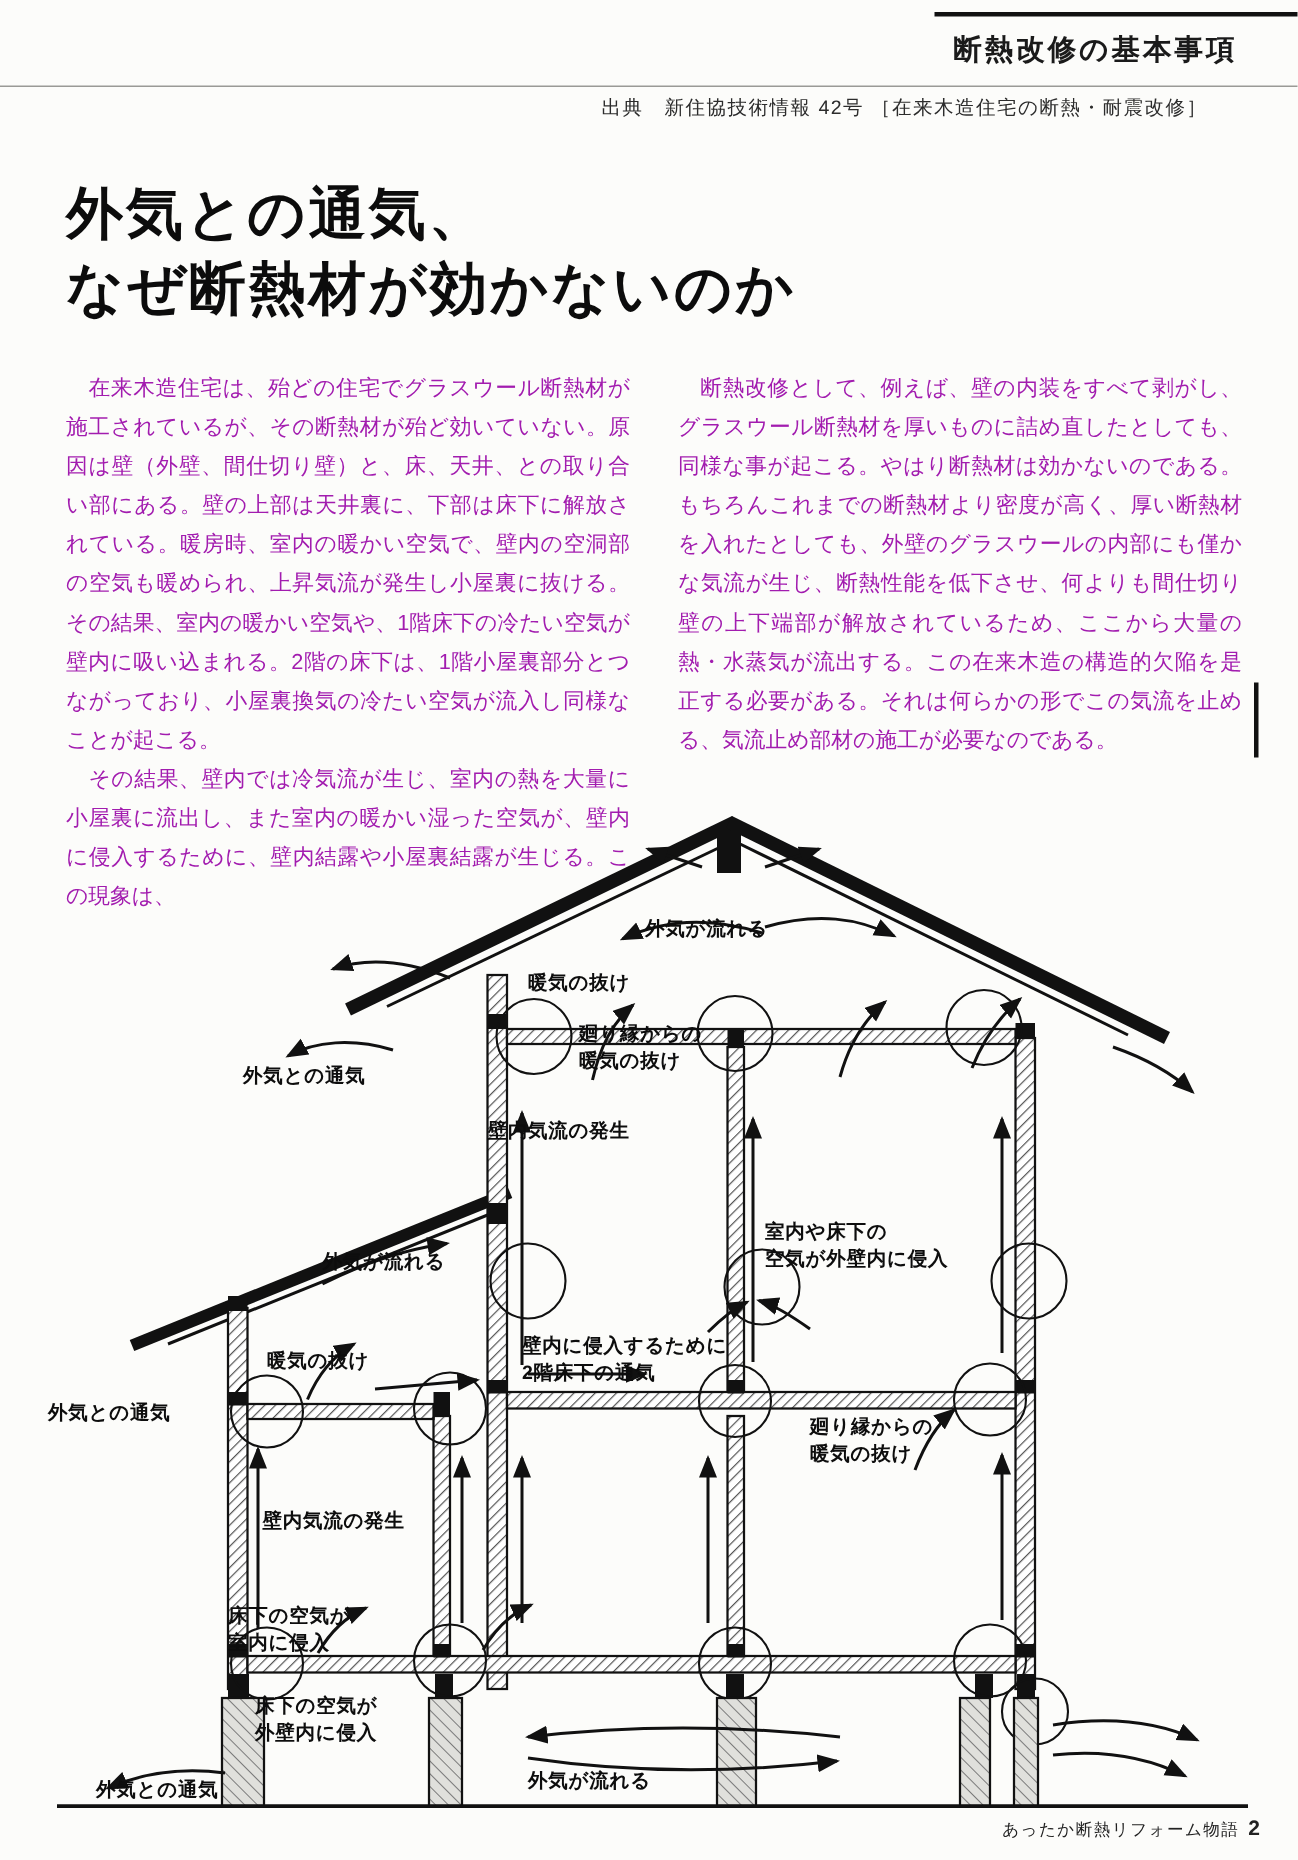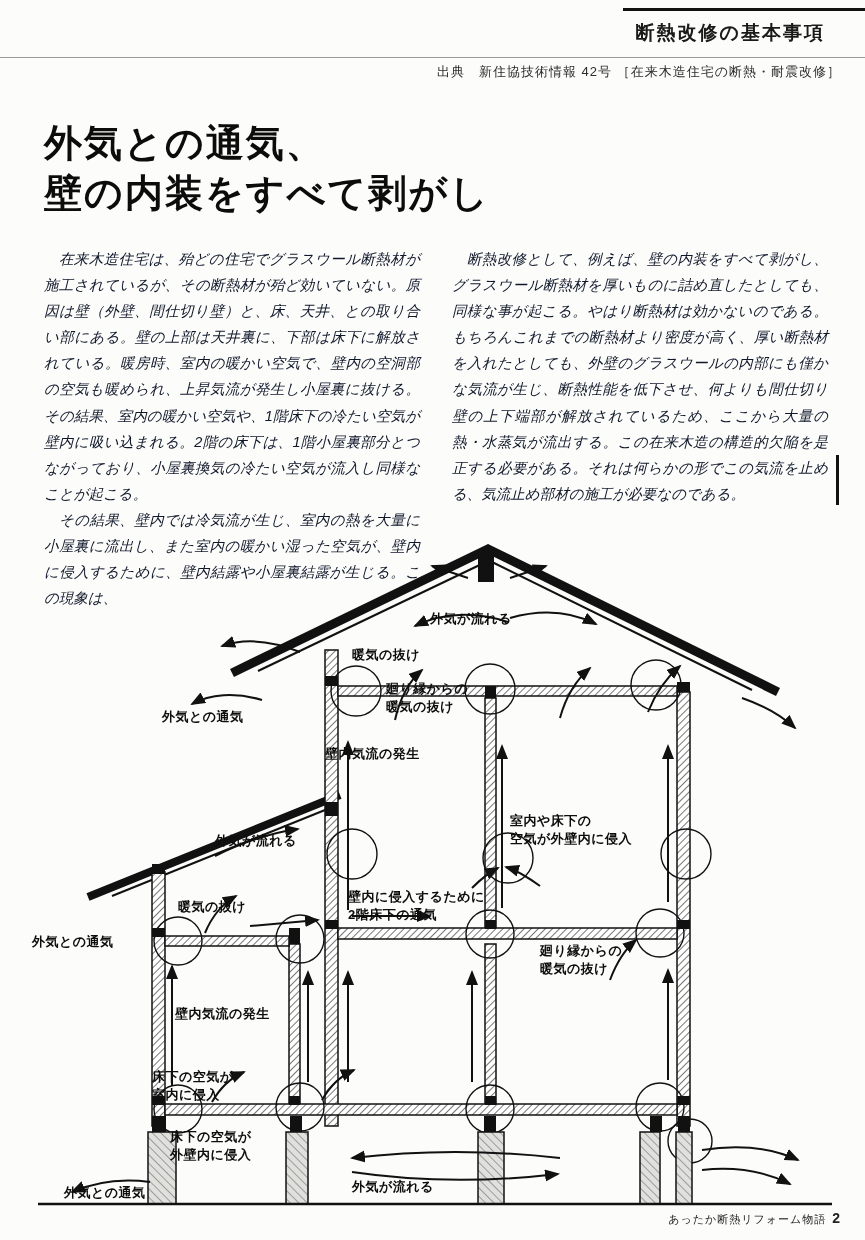--- a/index.html
+++ b/index.html
@@ -10,28 +10,28 @@
     color:#1a1a1a;
     font-family:"Liberation Sans","DejaVu Sans",sans-serif;
     overflow:hidden;
   }
   .page { position:absolute; inset:0; }
 
   
   .top-bar { position:absolute; right:0; top:8px; width:242px; height:3px; background:#111; }
   .section-title { position:absolute; right:40px; top:20px; font-size:19px; font-weight:bold; letter-spacing:2px; }
   .rule { position:absolute; left:0; right:0; top:57px; height:1px; background:#9a9a96; }
-  .source { position:absolute; right:24px; top:63px; font-size:13px; color:#2c2c2c; letter-spacing:1px; }
+  .source { position:absolute; right:60px; top:63px; font-size:13px; color:#2c2c2c; letter-spacing:1px; }
 
   
   .main-title { position:absolute; left:44px; top:118px; font-size:38px; font-weight:900; line-height:1.32; letter-spacing:2px; color:#0c0c0c; }
 
   
   .columns { position:absolute; left:44px; top:246px; width:784px; display:flex; gap:32px; }
-  .col { width:376px; font-size:14.5px; line-height:1.8; text-align:justify; color:#0f172a;font-style:italic; }
+  .col { width:376px; font-size:14.5px; line-height:1.8; text-align:justify; color:#a21caf; }
   .col p { text-align:justify; }
 
   
   .fold-mark { position:absolute; right:26px; top:455px; width:3px; height:50px; background:#111; }
 
   
   .diagram { position:absolute; left:0; top:540px; width:798px; height:700px; }
   .diagram svg { position:absolute; left:0; top:0; }
   .dlabel {
     position:absolute; font-size:13px; font-weight:bold; line-height:1.35;
@@ -47,21 +47,21 @@
 
 <div class="page">
 
   <div class="top-bar"></div>
   <div class="section-title">断熱改修の基本事項</div>
   <div class="rule"></div>
   <div class="source">出典　新住協技術情報 42号 ［在来木造住宅の断熱・耐震改修］</div>
 
   <h1 class="main-title">
     <span>外気との通気、</span><br>
-    <span>壁の内装をすべて剥がし</span>
+    <span>なぜ断熱材が効かないのか</span>
   </h1>
 
   <div class="columns">
     <div class="col">
       <p>　在来木造住宅は、殆どの住宅でグラスウール断熱材が施工されているが、その断熱材が殆ど効いていない。原因は壁（外壁、間仕切り壁）と、床、天井、との取り合い部にある。壁の上部は天井裏に、下部は床下に解放されている。暖房時、室内の暖かい空気で、壁内の空洞部の空気も暖められ、上昇気流が発生し小屋裏に抜ける。その結果、室内の暖かい空気や、1階床下の冷たい空気が壁内に吸い込まれる。2階の床下は、1階小屋裏部分とつながっており、小屋裏換気の冷たい空気が流入し同様なことが起こる。</p>
       <p>　その結果、壁内では冷気流が生じ、室内の熱を大量に小屋裏に流出し、また室内の暖かい湿った空気が、壁内に侵入するために、壁内結露や小屋裏結露が生じる。この現象は、</p>
     </div>
     <div class="col">
       <p>　断熱改修として、例えば、壁の内装をすべて剥がし、グラスウール断熱材を厚いものに詰め直したとしても、同様な事が起こる。やはり断熱材は効かないのである。もちろんこれまでの断熱材より密度が高く、厚い断熱材を入れたとしても、外壁のグラスウールの内部にも僅かな気流が生じ、断熱性能を低下させ、何よりも間仕切り壁の上下端部が解放されているため、ここから大量の熱・水蒸気が流出する。この在来木造の構造的欠陥を是正する必要がある。それは何らかの形でこの気流を止める、気流止め部材の施工が必要なのである。</p>
     </div>

